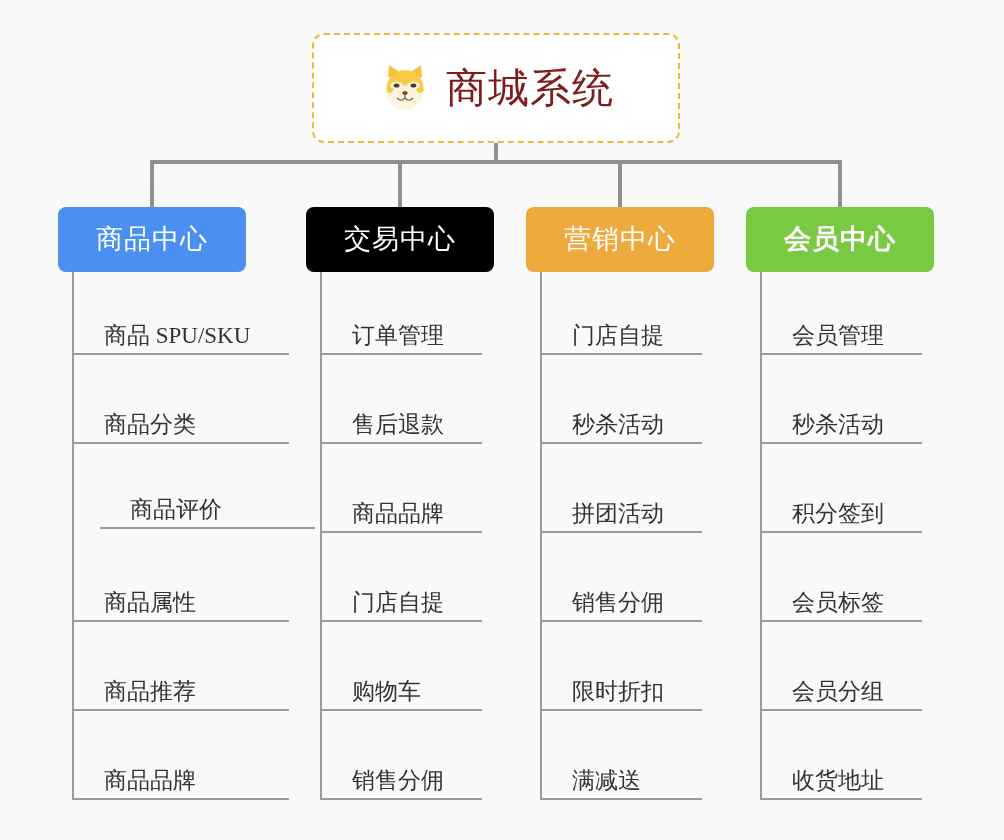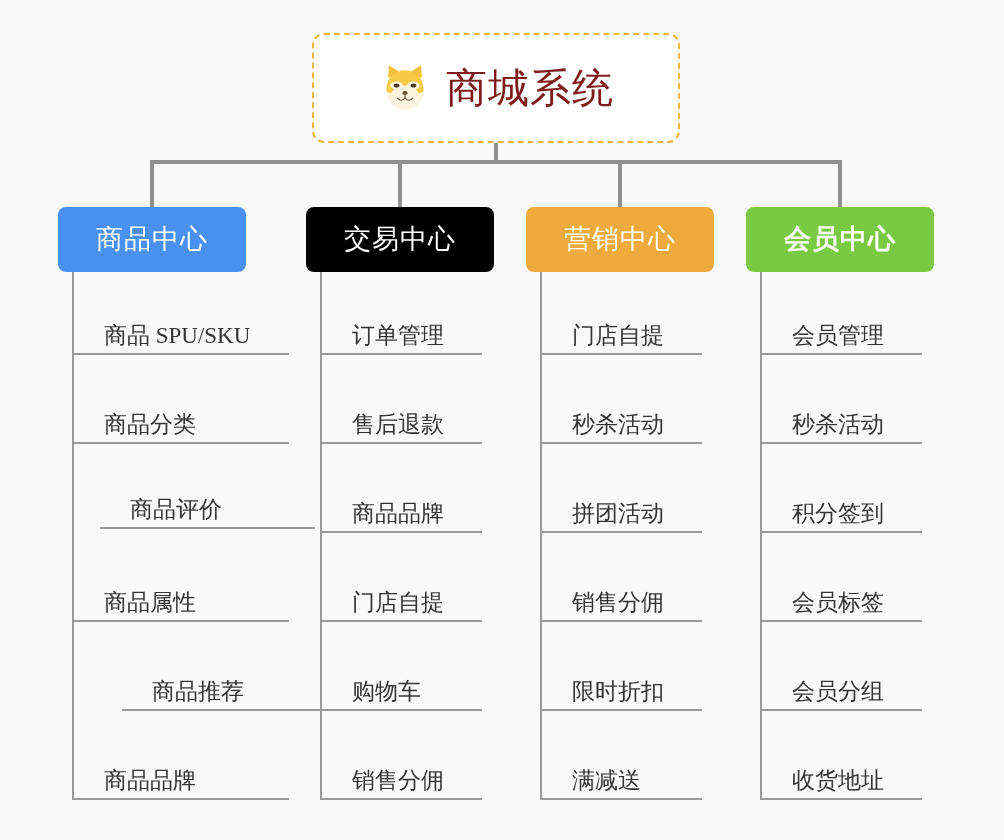--- a/index.html
+++ b/index.html
@@ -183,21 +183,21 @@
           <div class="leaf-rule" style="width: 215px;"></div>
         </div>
         <div class="leaf" style="top: 168px; width: 215px; margin-left: 26px;">
           <span class="leaf-text">商品评价</span>
           <div class="leaf-rule" style="width: 215px;"></div>
         </div>
         <div class="leaf" style="top: 261px; width: 215px;">
           <span class="leaf-text">商品属性</span>
           <div class="leaf-rule" style="width: 215px;"></div>
         </div>
-        <div class="leaf" style="top: 350px; width: 215px; margin-left: 48px;">
+        <div class="leaf" style="top: 350px; width: 215px;">
           <span class="leaf-text">商品推荐</span>
           <div class="leaf-rule" style="width: 215px;"></div>
         </div>
         <div class="leaf" style="top: 439px; width: 215px;">
           <span class="leaf-text">商品品牌</span>
           <div class="leaf-rule" style="width: 215px;"></div>
         </div>
       </div>
       <div class="connector drop-v" style="left: 398px;"></div>
       <div class="category" style="left: 306px; background: #000000;">

